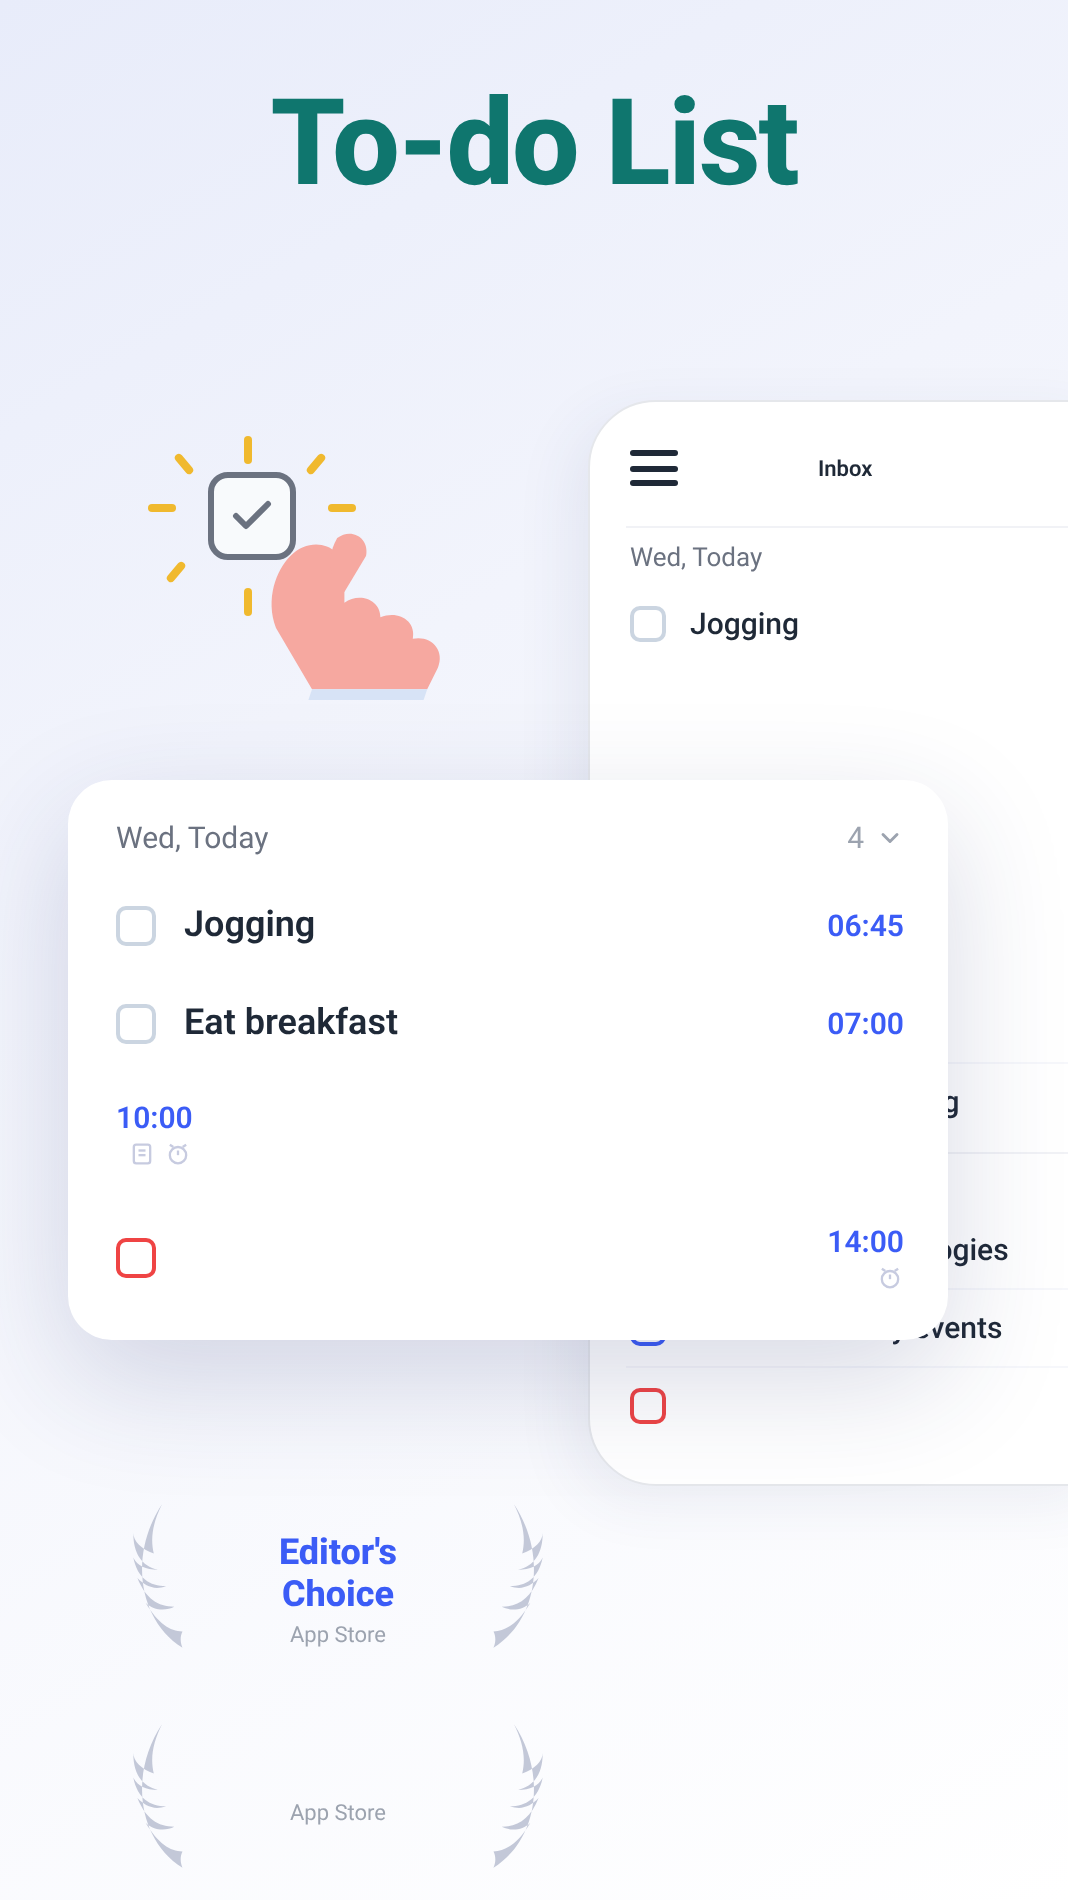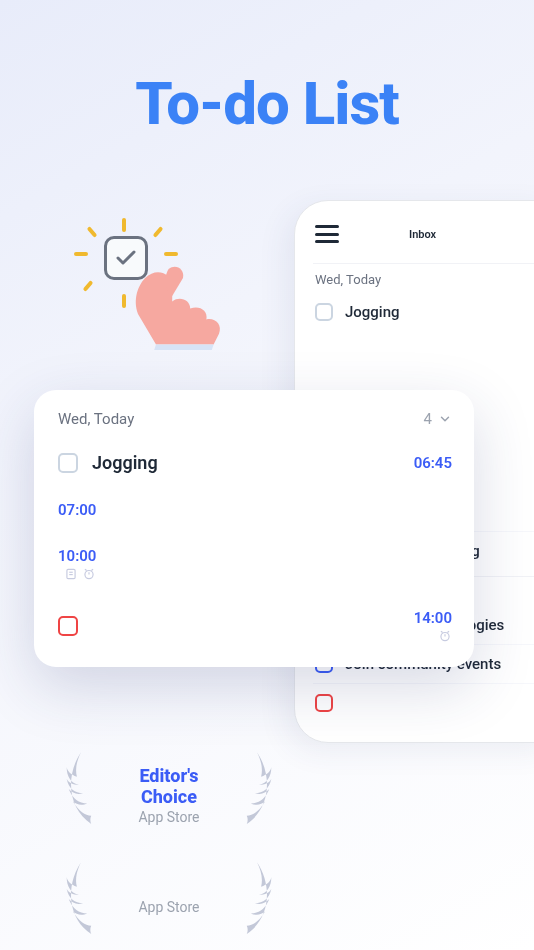--- a/index.html
+++ b/index.html
@@ -6,27 +6,27 @@
 body {
   width: 534px;
   height: 950px;
   font-family: -apple-system, BlinkMacSystemFont, "Segoe UI", Roboto, Arial, sans-serif;
   background: linear-gradient(150deg, #e8ecfa 0%, #f2f4fc 35%, #ffffff 100%);
   position: relative;
   overflow: hidden;
 }
 .page-title {
   position: absolute;
-  top: 68px;
+  top: 36px;
   left: 0;
   width: 534px;
   text-align: center;
   font-size: 60px;
   font-weight: 800;
-  color: #3b82f6;
+  color: #0f766e;
   letter-spacing: -1px;
 }
 
 
 .illustration {
   position: absolute;
   top: 200px;
   left: 60px;
   width: 160px;
   height: 150px;
@@ -161,21 +161,21 @@
   display: flex; align-items: center; justify-content: center;
 }
 .award-text { text-align: center; margin-top: 15px; }
 .award-title {
   font-size: 18px;
   font-weight: 800;
   color: #3b5cf6;
   line-height: 1.15;
 }
 .award-sub {
-  font-size: 14px;
+  font-size: 11px;
   color: #9ca3af;
   margin-top: 2px;
 }
 .laurel-left, .laurel-right {
   position: absolute;
   top: 8px;
   width: 42px; height: 82px;
 }
 .laurel-left { left: 6px; }
 .laurel-right { right: 6px; transform: scaleX(-1); }
@@ -266,20 +266,24 @@
     <div class="left">
       <div class="cb"></div>
       <div class="name">Jogging</div>
     </div>
     <div class="time-col">
         <div class="time-main">06:45</div>
       </div>
   </div>
 
   <div class="task-item">
+    <div class="left">
+      <div class="cb"></div>
+      <div class="name">Eat breakfast</div>
+    </div>
     <div class="time-col">
         <div class="time-main">07:00</div>
       </div>
   </div>
 
   <div class="task-item">
     <div class="time-col">
       <div class="time-main">10:00</div>
       <div class="mini-icons">
         <svg viewBox="0 0 24 24" fill="none" stroke="#c7cbe0" stroke-width="2">

